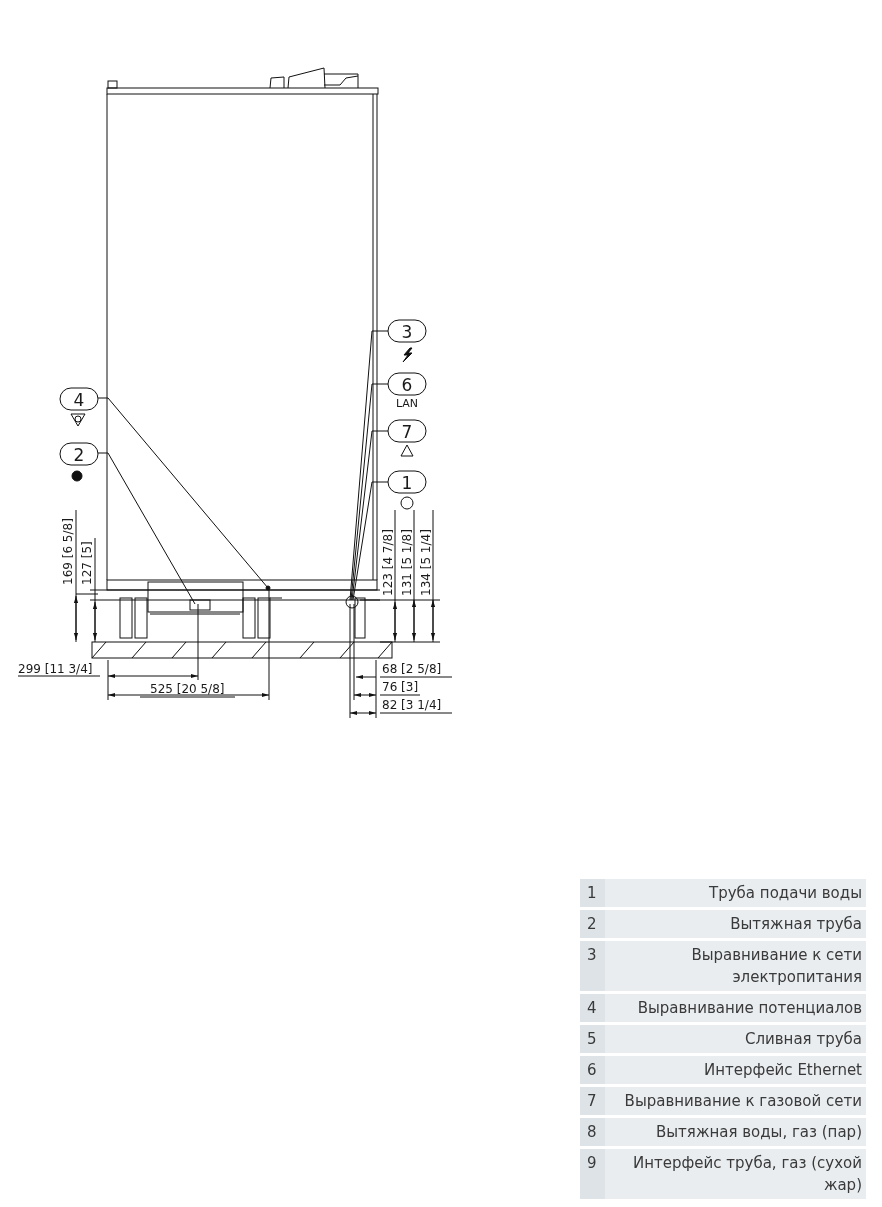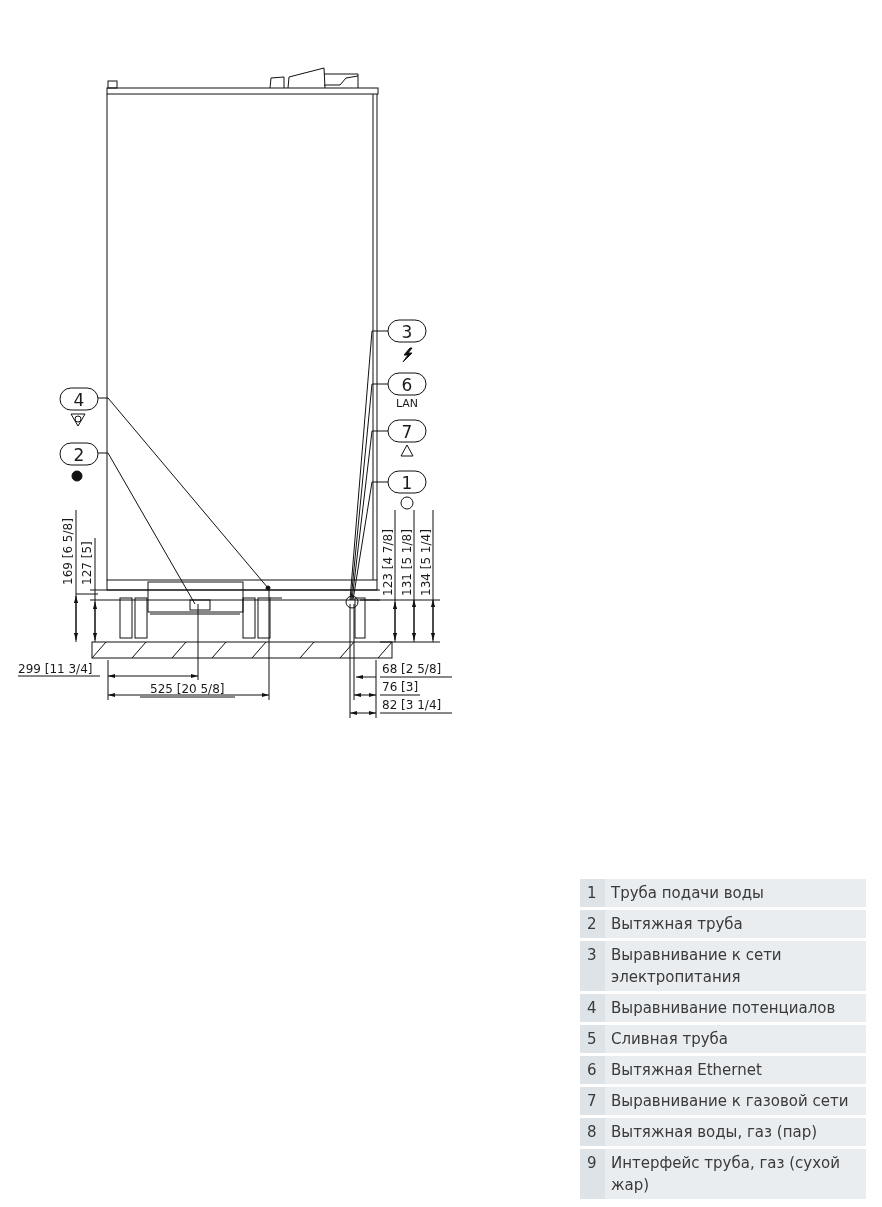--- a/index.html
+++ b/index.html
@@ -2,21 +2,21 @@
 <html><head>
 <meta charset="utf-8">
 <style>
   html, body { margin:0; padding:0; background:#ffffff; }
   body { width:882px; height:1207px; position:relative; overflow:hidden; font-family:"DejaVu Sans", sans-serif; }
   #drawing { position:absolute; left:0; top:0; width:882px; height:760px; }
   #drawing text { font-family:"DejaVu Sans", sans-serif; fill:#1a1a1a; }
   .legend { position:absolute; left:580px; top:876px; width:286px; border-collapse:separate; border-spacing:0 3px; font-size:15px; color:#3a3a3a; }
   .legend td { padding:3px 4px 3px 6px; vertical-align:top; line-height:22px; }
   .legend td.num { width:14px; background:#dde3e7; padding-left:7px; }
-  .legend td.label { background:#e9edf0; }
+  .legend td.label { background:#e9edf0;text-align:right; }
 </style>
 </head>
 <body>
 
 <svg id="drawing" viewBox="0 0 882 760" xmlns="http://www.w3.org/2000/svg">
   <defs>
     <marker id="arr" viewBox="0 0 10 10" refX="10" refY="5" markerWidth="7" markerHeight="7" orient="auto-start-reverse">
       <path d="M0,2 L10,5 L0,8 z" fill="#111"></path>
     </marker>
   </defs>
@@ -144,21 +144,21 @@
     <tr>
         <td class="num">4</td>
         <td class="label">Выравнивание потенциалов</td>
       </tr>
     <tr>
         <td class="num">5</td>
         <td class="label">Сливная труба</td>
       </tr>
     <tr>
         <td class="num">6</td>
-        <td class="label">Вытяжная Ethernet</td>
+        <td class="label">Интерфейс Ethernet</td>
       </tr>
     <tr>
         <td class="num">7</td>
         <td class="label">Выравнивание к газовой сети</td>
       </tr>
     <tr>
         <td class="num">8</td>
         <td class="label">Вытяжная воды, газ (пар)</td>
       </tr>
     <tr>

